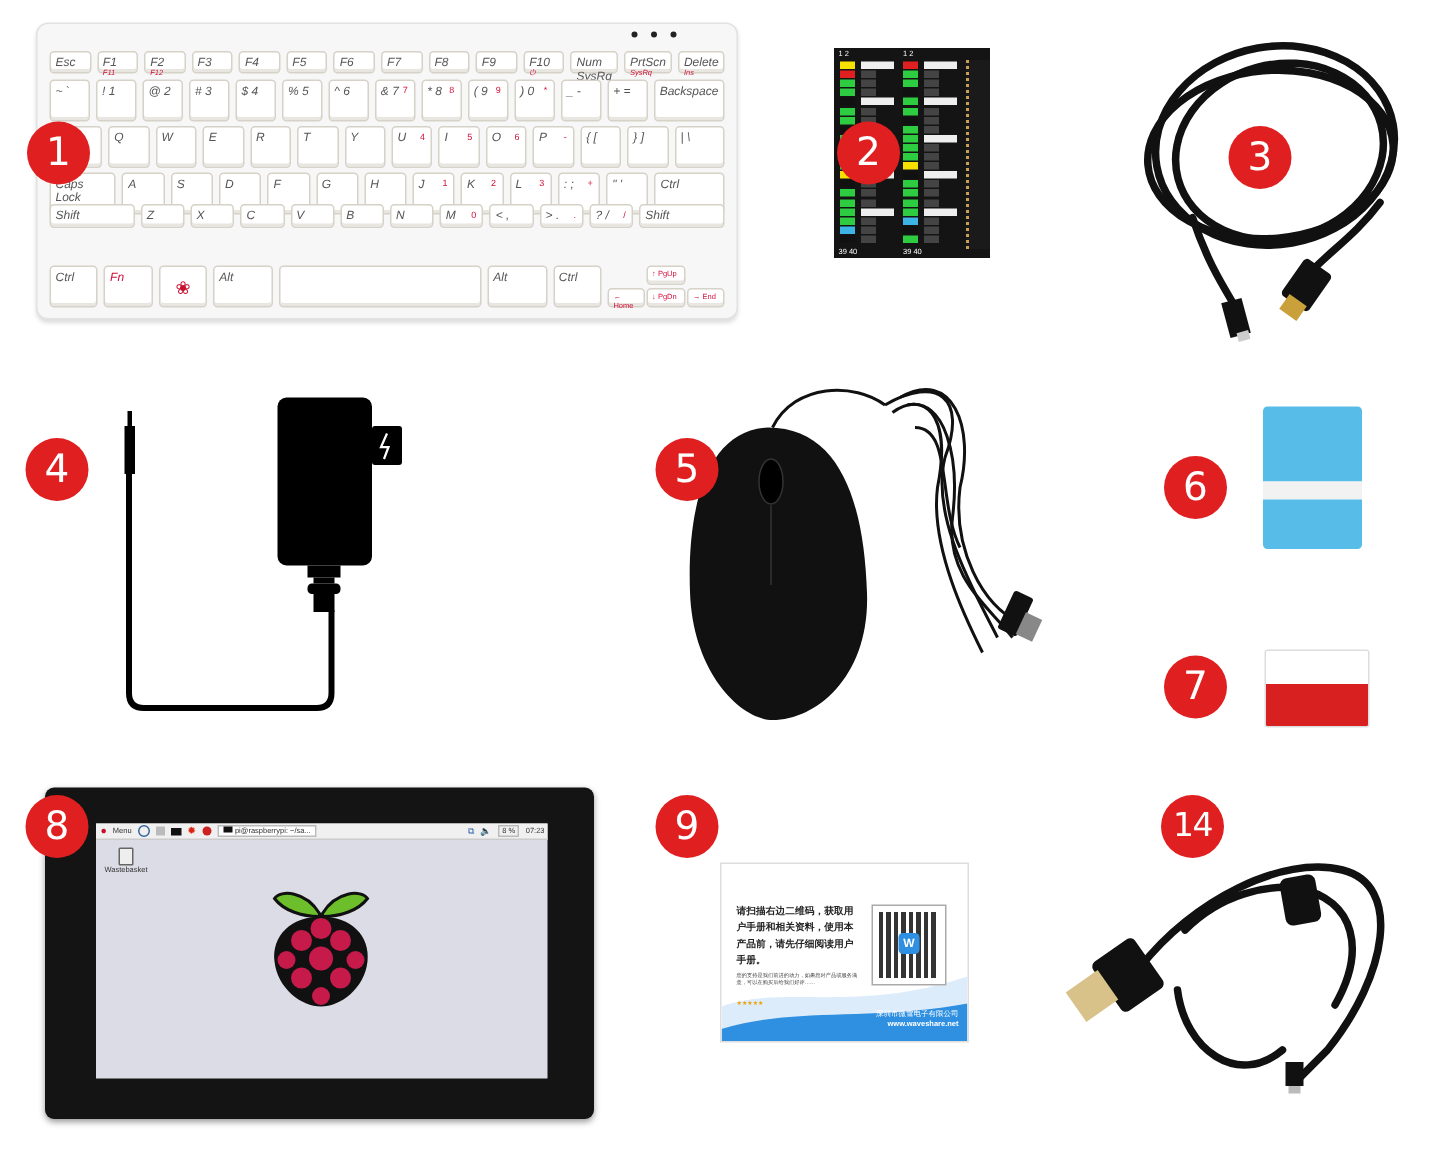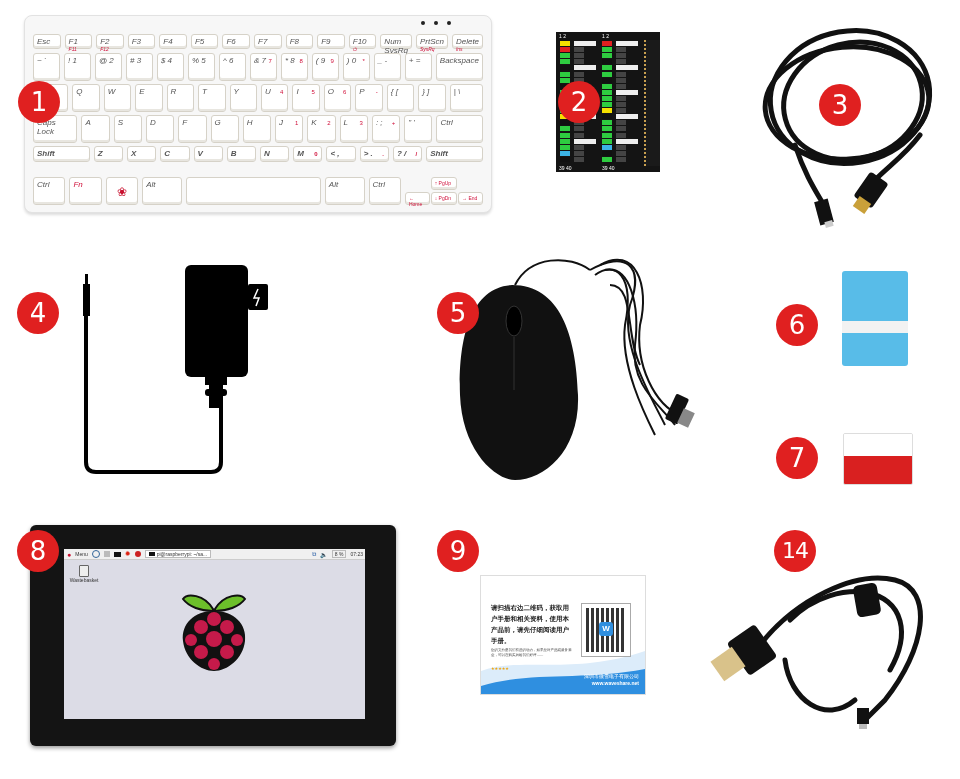--- a/index.html
+++ b/index.html
@@ -96,21 +96,21 @@
       <div class="key" style="flex: 1 1 0%;">F</div>
       <div class="key" style="flex: 1 1 0%;">G</div>
       <div class="key" style="flex: 1 1 0%;">H</div>
       <div class="key" style="flex: 1 1 0%;">J<span class="r">1</span></div>
       <div class="key" style="flex: 1 1 0%;">K<span class="r">2</span></div>
       <div class="key" style="flex: 1 1 0%;">L<span class="r">3</span></div>
       <div class="key" style="flex: 1 1 0%;">: ;<span class="r">+</span></div>
       <div class="key" style="flex: 1 1 0%;">" '</div>
       <div class="key" style="flex: 1.9 1 0%;">Ctrl</div>
     </div>
-  <div class="krow" id="r4" style="top:130px;height:16px;font-weight:bold;">
+  <div class="krow" id="r4" style="top:120px;height:16px;">
       <div class="key" style="flex: 2.3 1 0%;">Shift</div>
       <div class="key" style="flex: 1 1 0%;">Z</div>
       <div class="key" style="flex: 1 1 0%;">X</div>
       <div class="key" style="flex: 1 1 0%;">C</div>
       <div class="key" style="flex: 1 1 0%;">V</div>
       <div class="key" style="flex: 1 1 0%;">B</div>
       <div class="key" style="flex: 1 1 0%;">N</div>
       <div class="key" style="flex: 1 1 0%;">M<span class="r">0</span></div>
       <div class="key" style="flex: 1 1 0%;">&lt; ,</div>
       <div class="key" style="flex: 1 1 0%;">&gt; .<span class="r">.</span></div>

